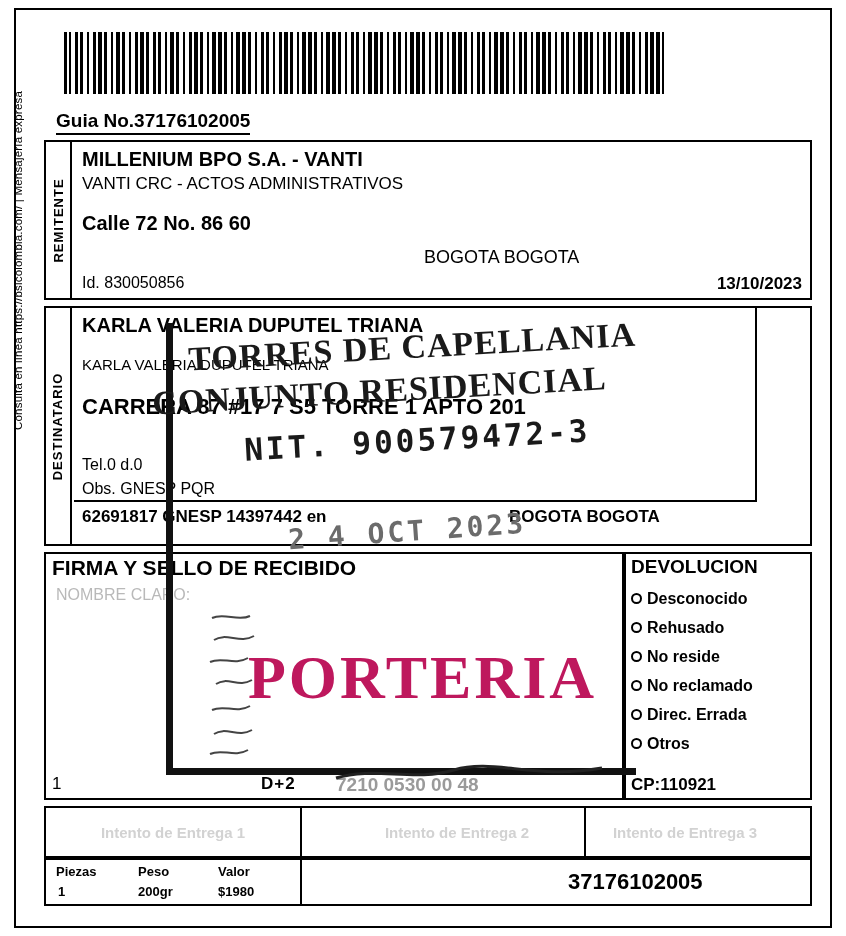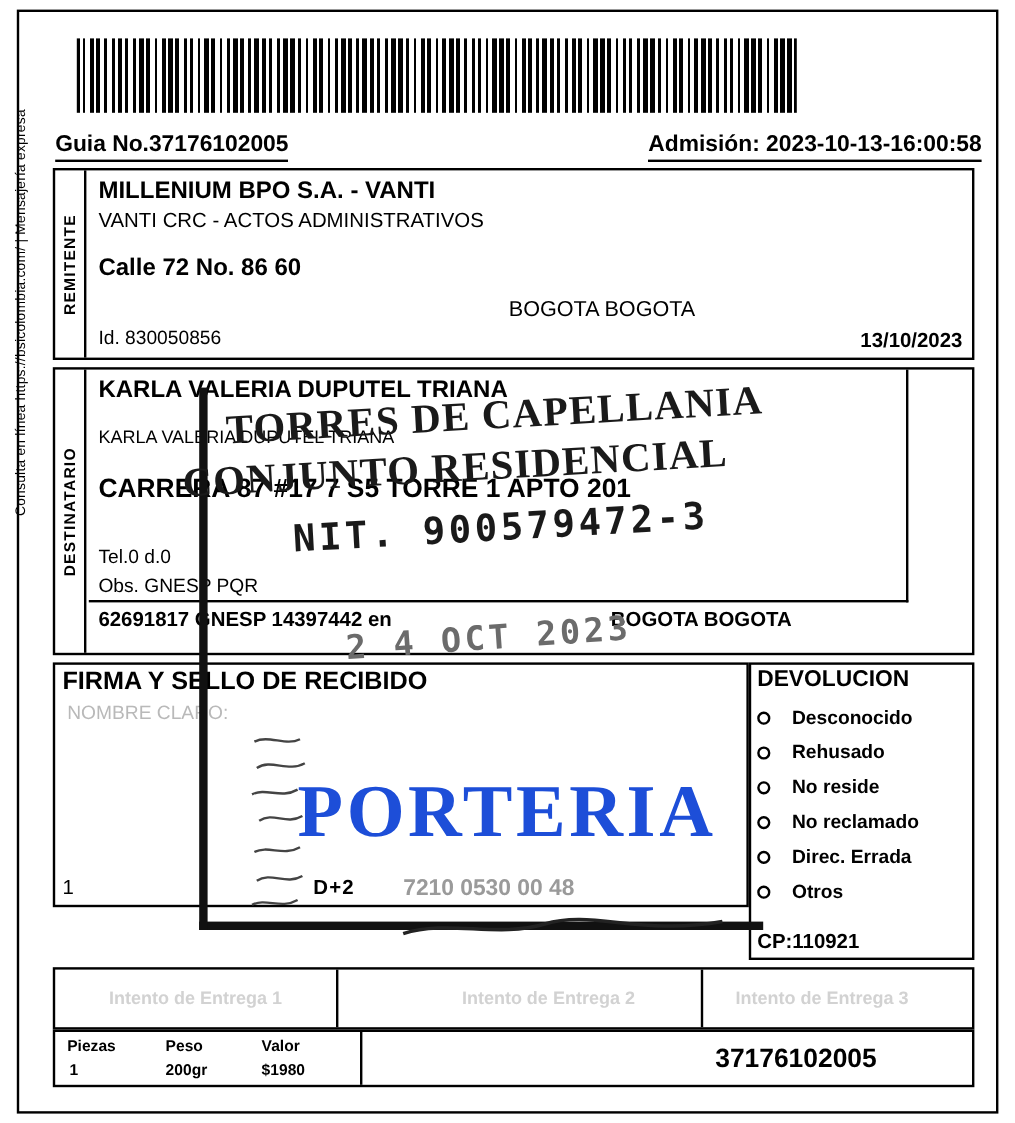--- a/index.html
+++ b/index.html
@@ -82,21 +82,21 @@
         #000 575px 577px,#fff 577px 581px,#000 581px 584px,#fff 584px 586px,
         #000 586px 590px,#fff 590px 592px,#000 592px 596px,#fff 596px 598px,
         #000 598px 600px);
   }
 
   
   #guia-row {
     position:absolute; left:0; top:100px; width:100%; height:28px;
   }
   #guia-no {
-    position:absolute; left:30px; top:0;
+    position:absolute; left:40px; top:0;
     font-size:19px; font-weight:bold;
     border-bottom:2px solid #000; padding-bottom:1px;
   }
   #admision {
     position:absolute; right:12px; top:0;
     font-size:19px; font-weight:bold;
     border-bottom:2px solid #000; padding-bottom:1px;
   }
 
   
@@ -144,57 +144,57 @@
   }
   #dest-1 { position:absolute; left:8px; top:6px;   font-size:20px; font-weight:bold; }
   #dest-2 { position:absolute; left:8px; top:48px;  font-size:15px; }
   #dest-3 { position:absolute; left:8px; top:86px;  font-size:22px; font-weight:bold; }
   #dest-4 { position:absolute; left:8px; top:148px; font-size:16px; }
   #dest-5 { position:absolute; left:8px; top:172px; font-size:16px; }
   #dest-6 { position:absolute; left:8px; top:199px; font-size:17px; font-weight:bold;text-align:right; }
   #dest-7 { position:absolute; left:435px; top:199px; font-size:17px; font-weight:bold; }
 
   
-  #firma { left:28px; top:542px; width:580px; height:204px; }
+  #firma { left:28px; top:542px; width:580px; height:248px; }
   #firma-title { position:absolute; left:6px; top:2px; font-size:21px; font-weight:bold; }
   #firma-nombre { position:absolute; left:10px; top:32px; font-size:16px; color:#b9b9b9; }
   #firma-one { position:absolute; left:6px; bottom:4px; font-size:17px; }
   #firma-d2  { position:absolute; left:215px; bottom:4px; font-size:17px; font-weight:bold; letter-spacing:1px; }
   #firma-num { position:absolute; left:290px; bottom:2px; font-size:19px; font-weight:bold; color:#9a9a9a;text-align:center; }
 
   #devolucion { left:608px; top:542px; width:188px; height:248px; }
   #dev-title { position:absolute; left:5px; top:2px; font-size:19px; font-weight:bold; }
   #dev-list { position:absolute; left:5px; top:30px; right:2px; }
-  .dev-item { display:flex; align-items:center; gap:18px; height:29px; font-size:16px; font-weight:bold;text-align:center; }
+  .dev-item { display:flex; align-items:center; gap:5px; height:29px; font-size:16px; font-weight:bold;text-align:center; }
   .radio {
     width:11px; height:11px; border:2.5px solid #000; border-radius:50%;
     flex:0 0 auto;
   }
   #dev-cp { position:absolute; left:5px; bottom:3px; font-size:17px; font-weight:bold; }
 
   
   #intentos { left:28px; top:796px; width:768px; height:52px; }
   .int-cell {
     position:absolute; top:0; bottom:0;
     font-size:15px; color:#d2d2d2; font-weight:bold;
     display:flex; align-items:center; justify-content:center;
   }
-  #int1 { left:0;    width:236px; border-right:2px solid #000; }
+  #int1 { left:0;    width:256px; border-right:2px solid #000; }
   #int2 { left:256px;width:256px; border-right:2px solid #000;margin-left:28px; }
   #int3 { left:512px;width:254px; }
 
   
   #bottom { left:28px; top:848px; width:768px; height:48px; }
   #piezas-cell { position:absolute; left:0; top:0; width:256px; bottom:0; border-right:2px solid #000; }
   .pz-head { position:absolute; top:4px; font-size:13px; font-weight:bold; }
   .pz-val  { position:absolute; top:24px; font-size:13px; font-weight:bold; }
   #ods-cell { position:absolute; left:256px; top:0; width:256px; bottom:0; border-right:2px solid #000;
               display:flex; align-items:center; padding-left:10px; font-size:22px; font-weight:bold; }
   #guia2-cell { position:absolute; left:512px; top:0; width:254px; bottom:0;
-              display:flex; align-items:center; padding-left:10px; font-size:22px; font-weight:bold;margin-left:28px; }
+              display:flex; align-items:center; padding-left:10px; font-size:22px; font-weight:bold; }
 
   
   .stamp {
     position:absolute;
     color:#2b2b2b;
     font-weight:bold;
     pointer-events:none;
   }
   #stamp-frame {
     position:absolute; left:150px; top:313px;
@@ -229,21 +229,21 @@
     position:absolute; left:272px; top:505px;
     font-size:28px; letter-spacing:3px;
     transform:rotate(-4deg);
     color:#6b6b6b;
     font-family:"DejaVu Sans Mono", monospace;
     font-weight:bold;
   }
   #stamp-porteria {
     position:absolute; left:232px; top:632px;
     font-size:62px; letter-spacing:3px;
-    color:#1d4ed8;
+    color:#be185d;
     font-family:"Liberation Serif", serif;
     font-weight:bold;
     text-align:center;
   }
   #scribble {
     position:absolute; left:188px; top:596px; width:70px; height:160px;
     pointer-events:none;
   }
   #sign-line {
     position:absolute; left:318px; top:752px; width:270px; height:22px;
@@ -254,21 +254,20 @@
 <body>
 
 <div id="label">
 
   <div id="barcode-area">
     <div id="barcode"></div>
   </div>
 
   <div id="guia-row">
     <div id="guia-no">Guia No.37176102005</div>
-    <div id="admision">Admisión: 2023-10-13-16:00:58</div>
   </div>
 
   <div id="spine">Consulta en línea  https://bsicolombia.com/ | Mensajería expresa</div>
 
   <div id="remitente" class="box">
     <div class="vlabel">
       <span>REMITENTE</span>
     </div>
     <div id="rem-body">
       <div id="rem-1">MILLENIUM BPO S.A. - VANTI</div>

